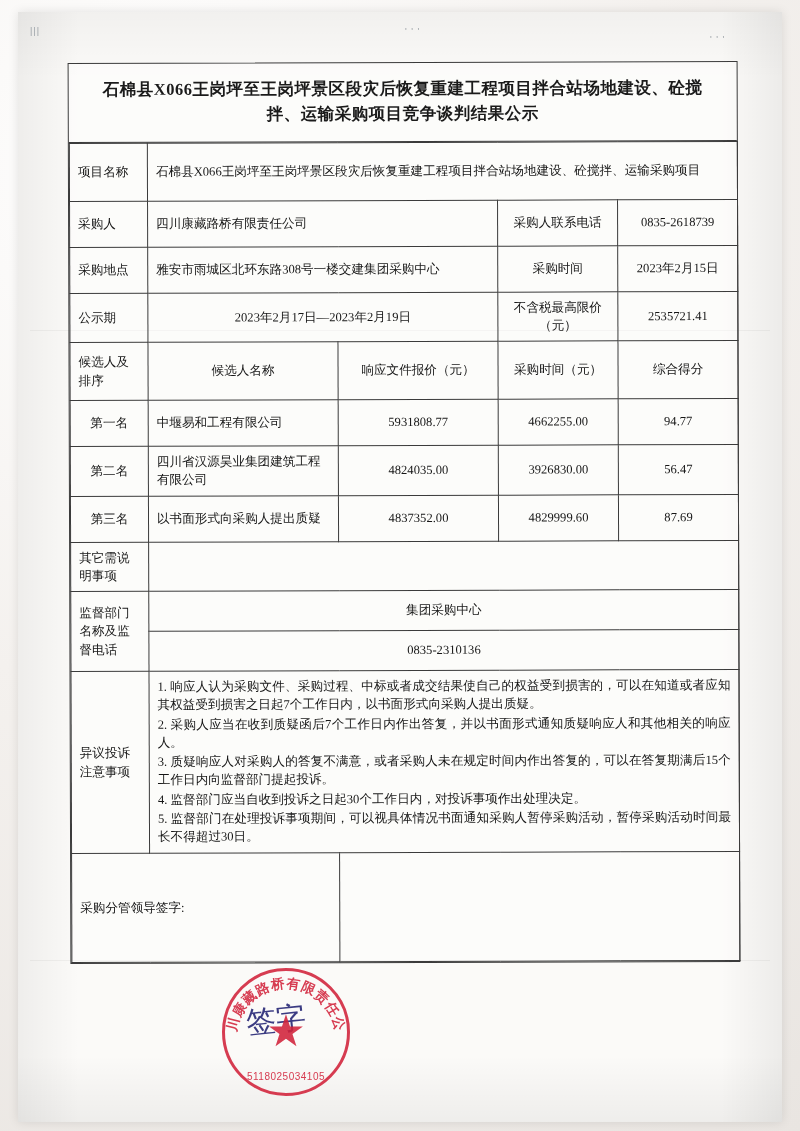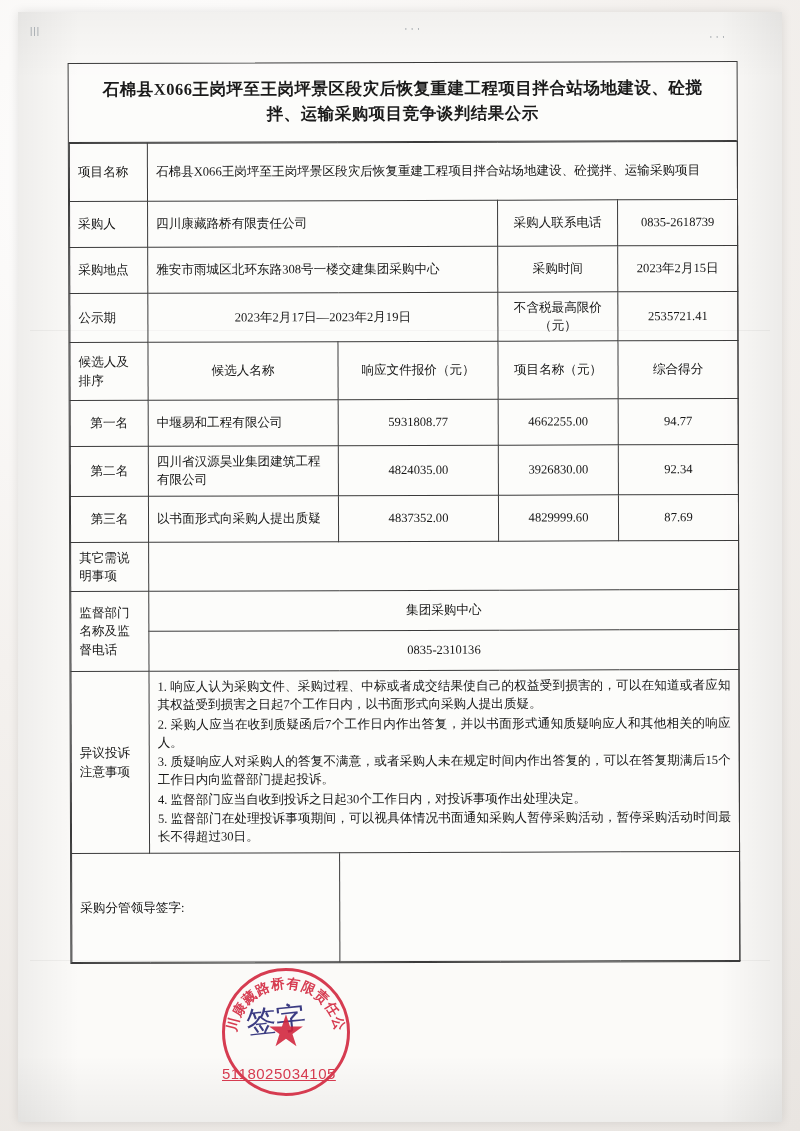--- a/index.html
+++ b/index.html
@@ -146,26 +146,25 @@
     font-family: "Liberation Sans", sans-serif;
     font-size: 13.5px;
     font-weight: bold;
     letter-spacing: 1px;
   }
   #seal .code {
     position: absolute;
     left: 0;
     bottom: 14px;
     width: 128px;
-    text-align: left;
+    text-align: center;
     color: #d2223a;
     font-family: "Liberation Sans", sans-serif;
-    font-size: 15px;
+    font-size: 10px;
     letter-spacing: 0.5px;
-    text-decoration: underline;
   }
   
   #signature {
     position: absolute;
     left: 246px;
     top: 1000px;
     font-family: "Liberation Serif", serif;
     font-size: 30px;
     color: #1a1a6e;
     transform: rotate(-6deg);
@@ -228,38 +227,38 @@
         <td class="lbl">公示期</td>
         <td class="ctr" colspan="2">2023年2月17日—2023年2月19日</td>
         <td class="ctr">不含税最高限价（元）</td>
         <td class="ctr">2535721.41</td>
       </tr>
 
       <tr class="row-tall">
         <td class="lbl">候选人及排序</td>
         <td class="ctr">候选人名称</td>
         <td class="ctr">响应文件报价（元）</td>
-        <td class="ctr">项目名称（元）</td>
+        <td class="ctr">采购时间（元）</td>
         <td class="ctr">综合得分</td>
       </tr>
 
       <tr class="row-h">
         <td class="ctr">第一名</td>
         <td class="left">中堰易和工程有限公司</td>
         <td class="ctr">5931808.77</td>
         <td class="ctr">4662255.00</td>
         <td class="ctr">94.77</td>
       </tr>
 
       <tr class="row-h">
         <td class="ctr">第二名</td>
         <td class="left">四川省汉源昊业集团建筑工程有限公司</td>
         <td class="ctr">4824035.00</td>
         <td class="ctr">3926830.00</td>
-        <td class="ctr">92.34</td>
+        <td class="ctr">56.47</td>
       </tr>
 
       <tr class="row-h">
         <td class="ctr">第三名</td>
         <td class="left">以书面形式向采购人提出质疑</td>
         <td class="ctr">4837352.00</td>
         <td class="ctr">4829999.60</td>
         <td class="ctr">87.69</td>
       </tr>
 

